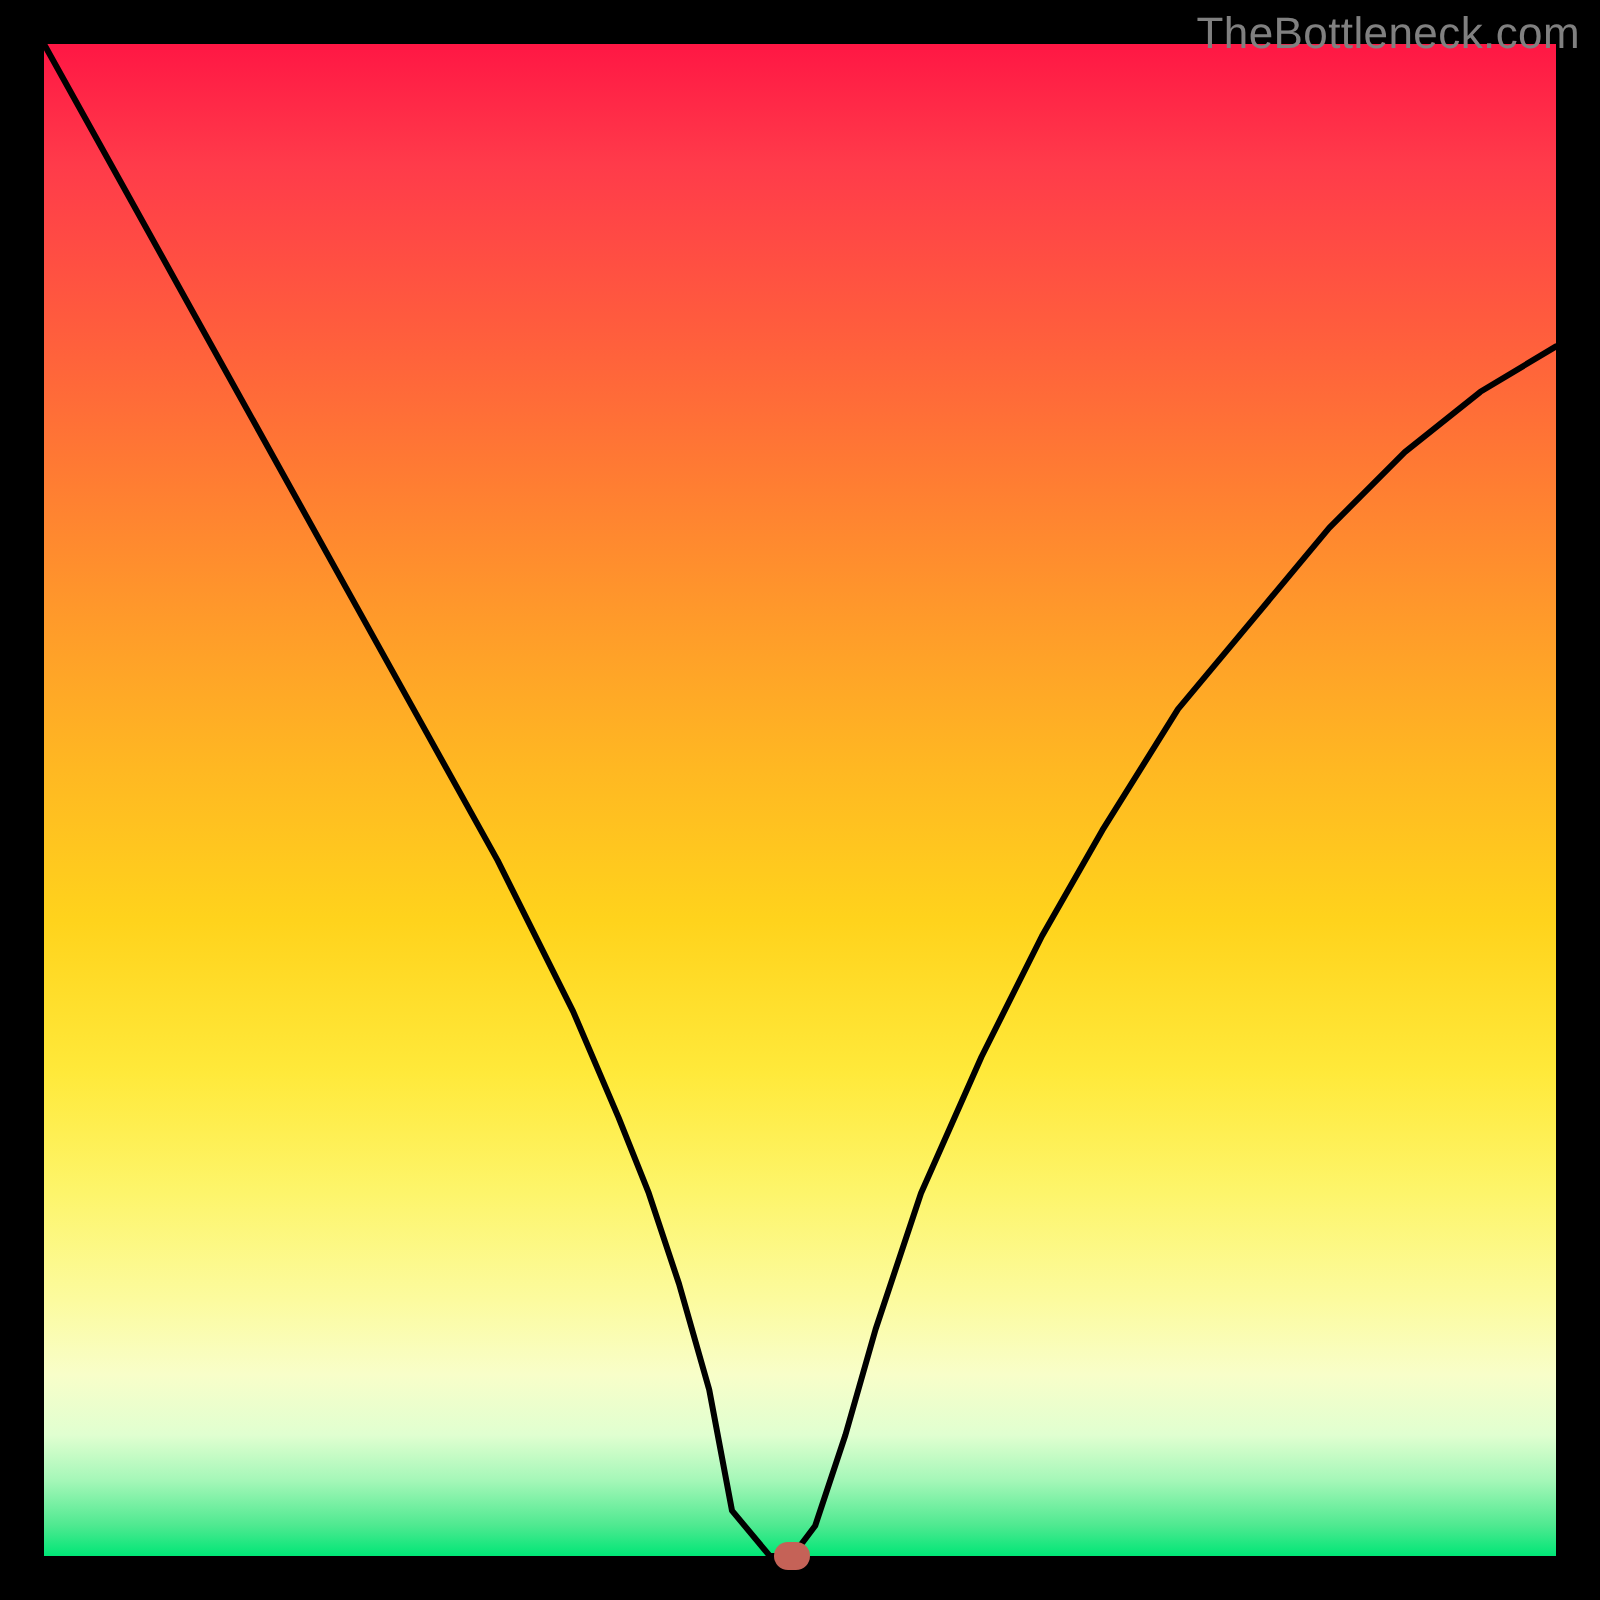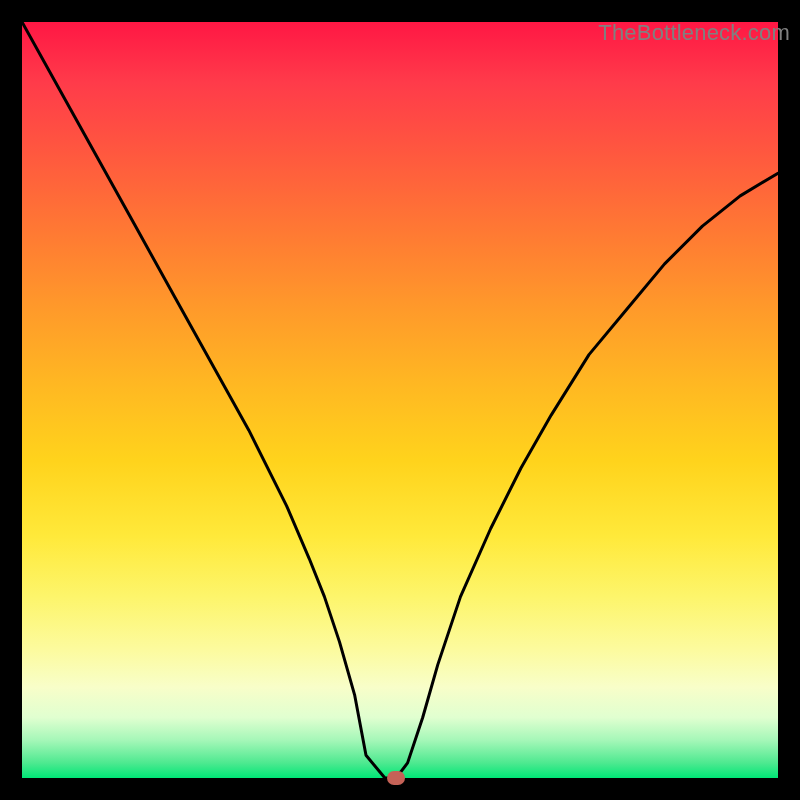--- a/index.html
+++ b/index.html
@@ -22,21 +22,21 @@
       #fdf56b 76%,
       #fcfb9e 83%,
       #f8fec9 88%,
       #e0ffd0 92%,
       #a5f7b8 95%,
       #4ee990 98%,
       #00e676 100%);
   }
   .watermark {
     position: absolute;
-    top: 20px;
+    top: 4px;
     right: 10px;
     font-family: Arial, Helvetica, sans-serif;
     font-size: 22px;
     color: #808080;
     letter-spacing: 0.2px;
     z-index: 3;
   }
   svg.curve {
     position: absolute;
     left: 22px;

